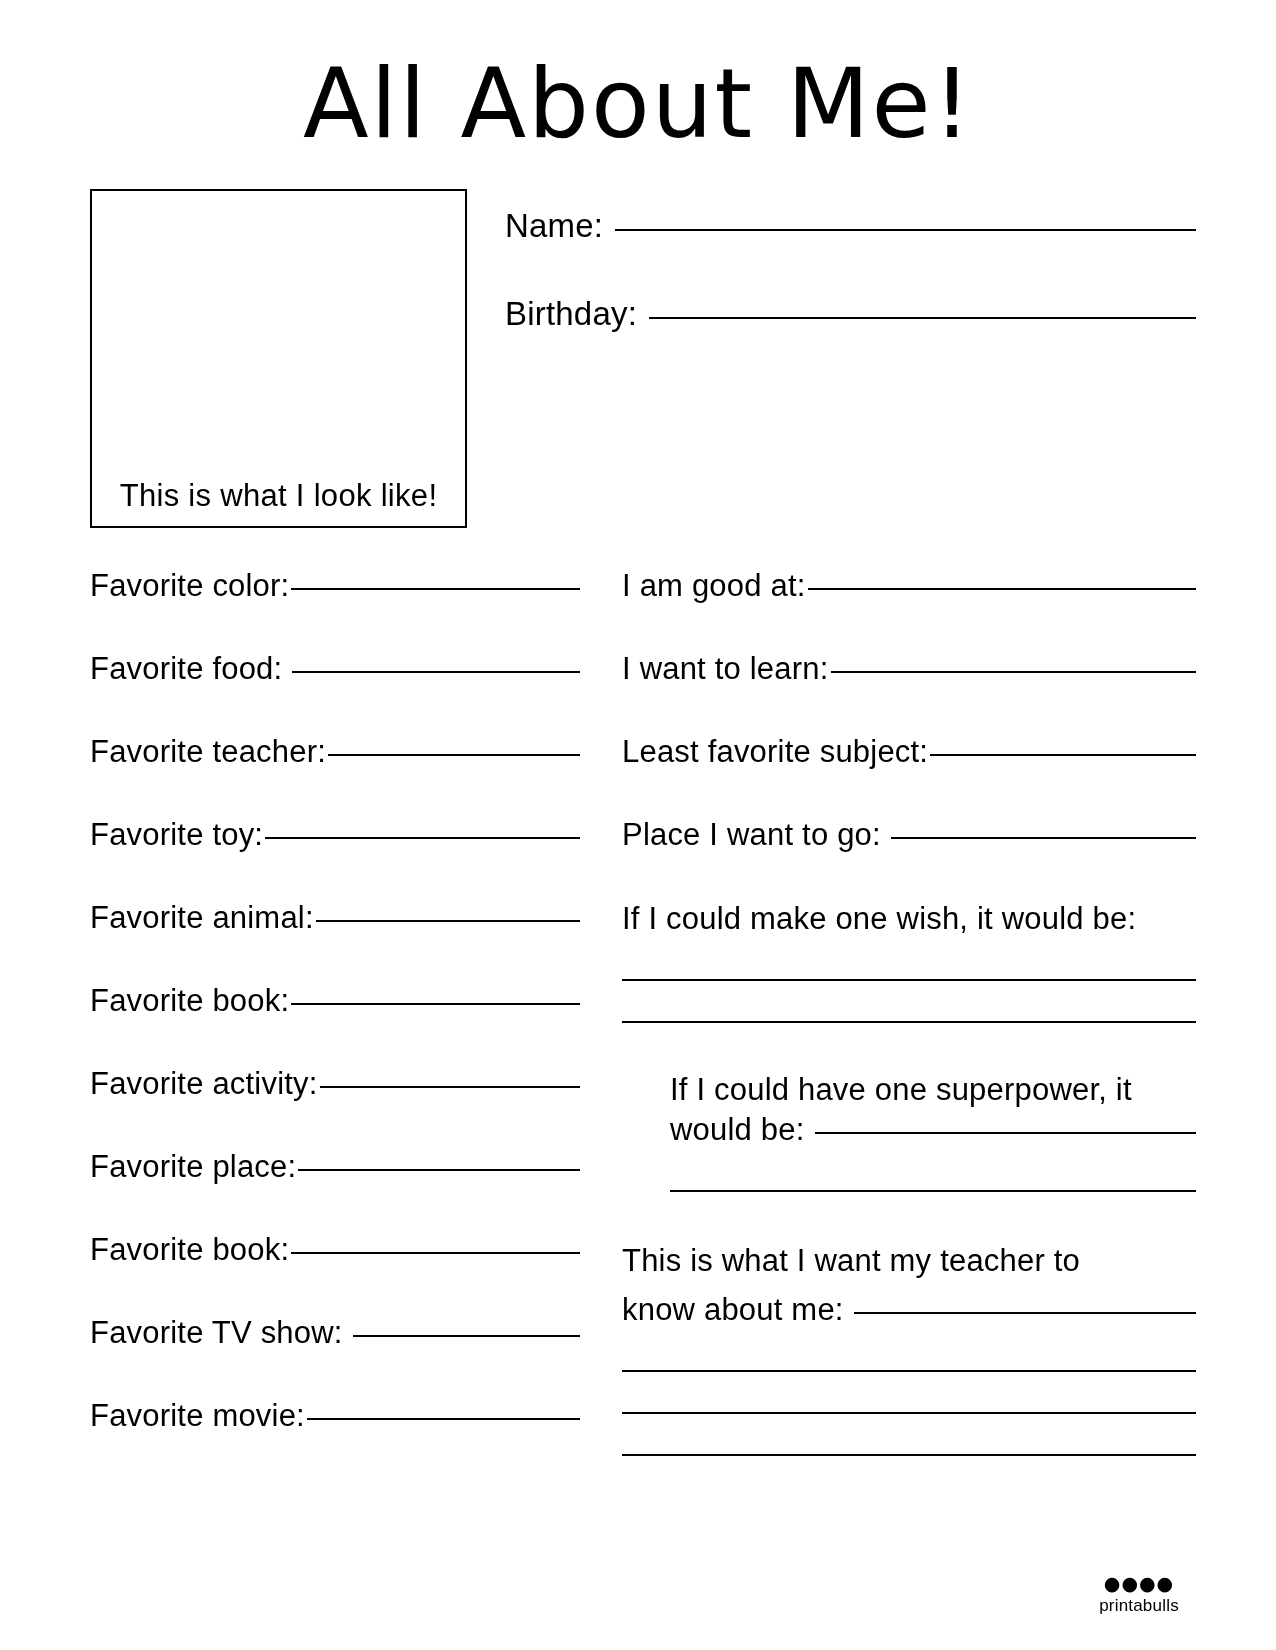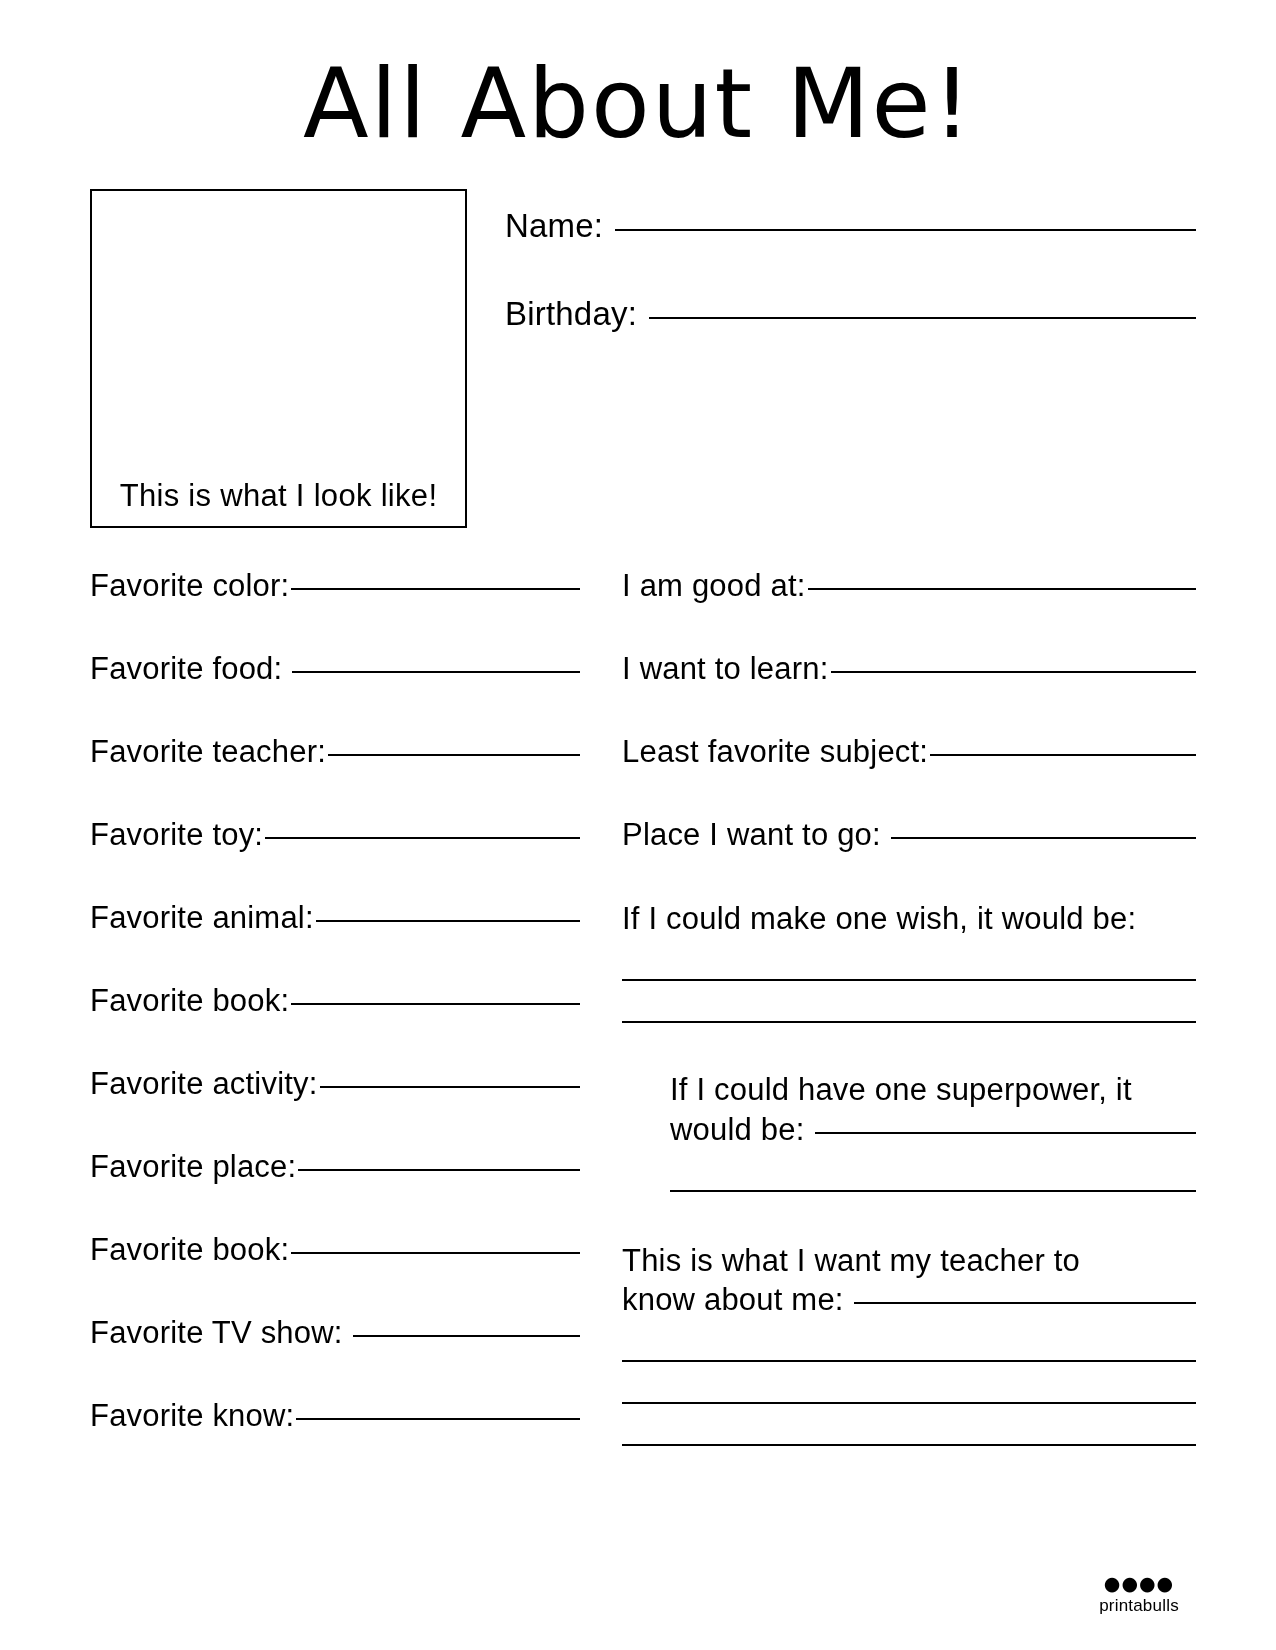--- a/index.html
+++ b/index.html
@@ -241,21 +241,21 @@
         <span class="field-label">Favorite book:</span>
         <span class="field-rule"></span>
       </div>
 
       <div class="field-row">
         <span class="field-label">Favorite TV show:</span>
         <span class="field-rule gap"></span>
       </div>
 
       <div class="field-row">
-        <span class="field-label">Favorite know:</span>
+        <span class="field-label">Favorite movie:</span>
         <span class="field-rule"></span>
       </div>
 
     </div>
 
     <div class="col-right">
 
       <div class="field-row">
         <span class="field-label">I am good at:</span>
         <span class="field-rule"></span>
@@ -286,21 +286,21 @@
         <div class="qtext">If I could have one superpower, it</div>
         <div class="inline-wrap" style="margin-top:2px;">
           <span class="qtext">would be:</span>
           <span class="field-rule"></span>
         </div>
         <div class="full-rule"></div>
       </div>
 
       <div class="qblock" style="margin-top:50px;">
         <div class="qtext">This is what I want my teacher to</div>
-        <div class="inline-wrap" style="margin-top:0;">
+        <div class="inline-wrap" style="margin-top:10px;">
           <span class="qtext">know about me:</span>
           <span class="field-rule"></span>
         </div>
         <div class="full-rule"></div>
         <div class="full-rule"></div>
         <div class="full-rule"></div>
       </div>
 
     </div>
   </div>

